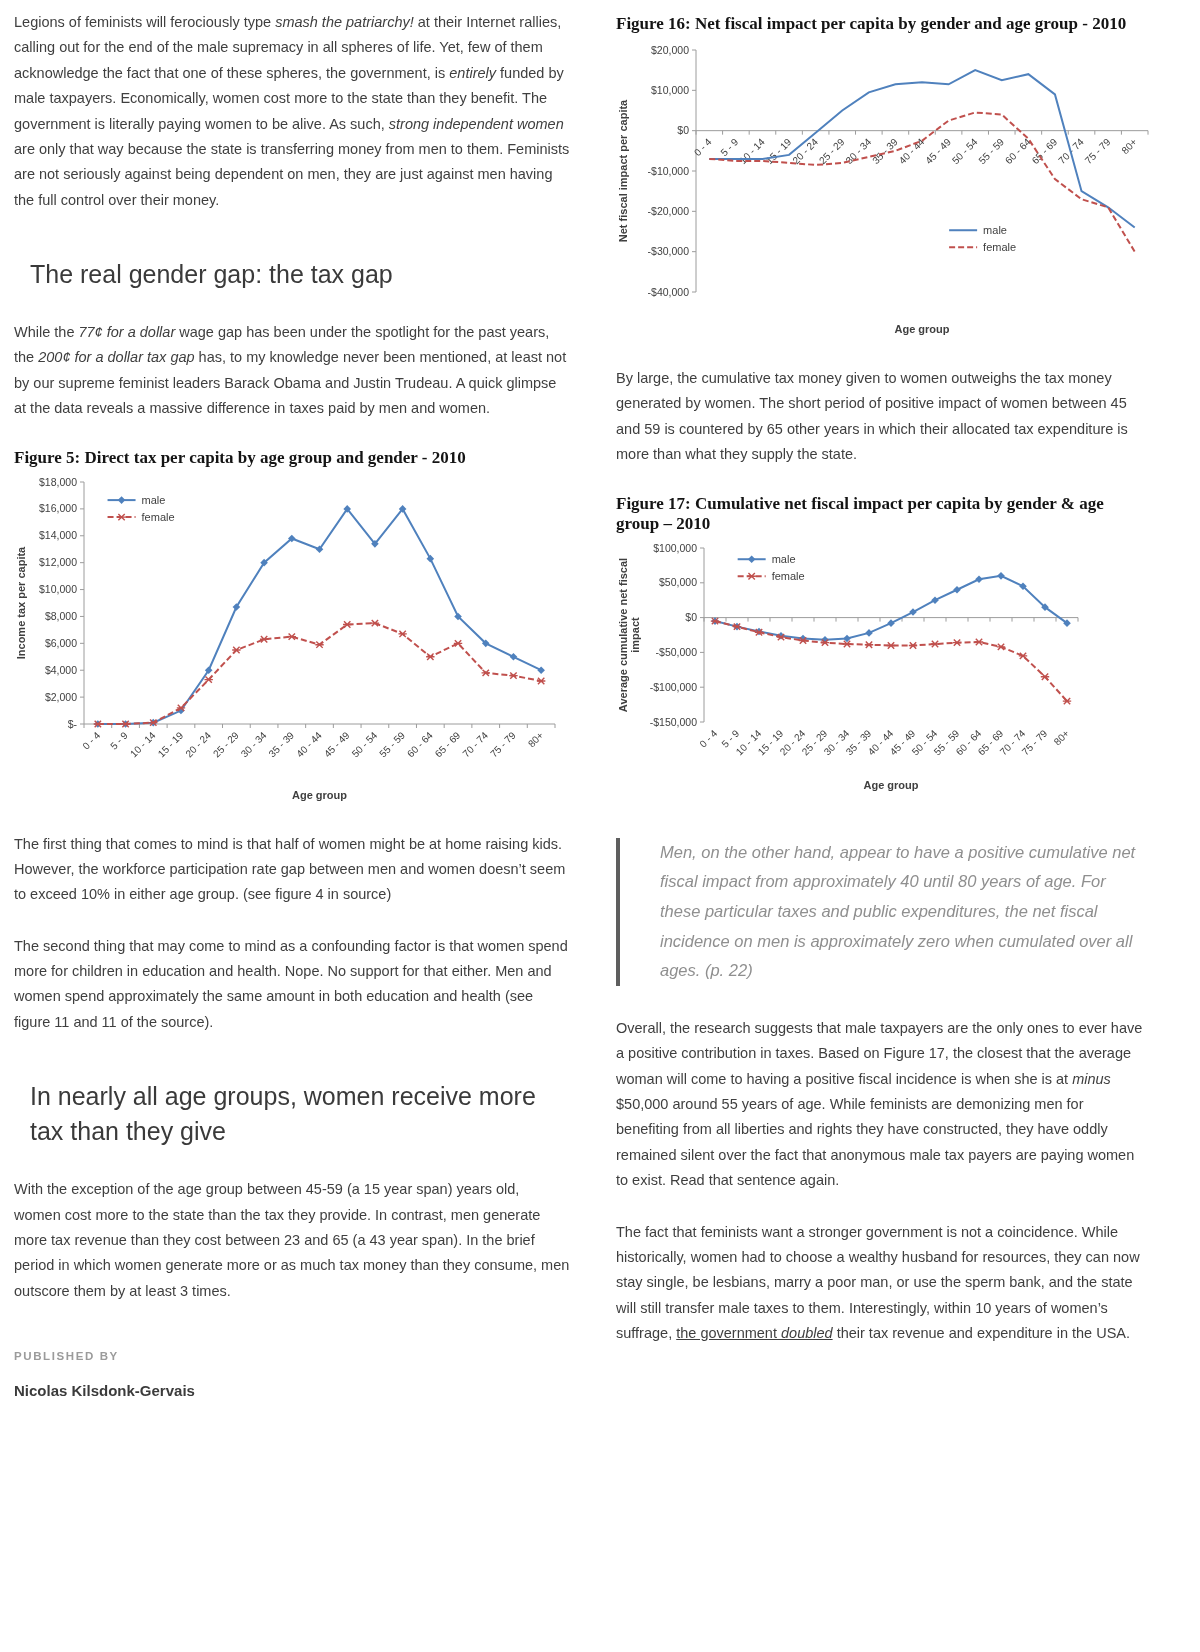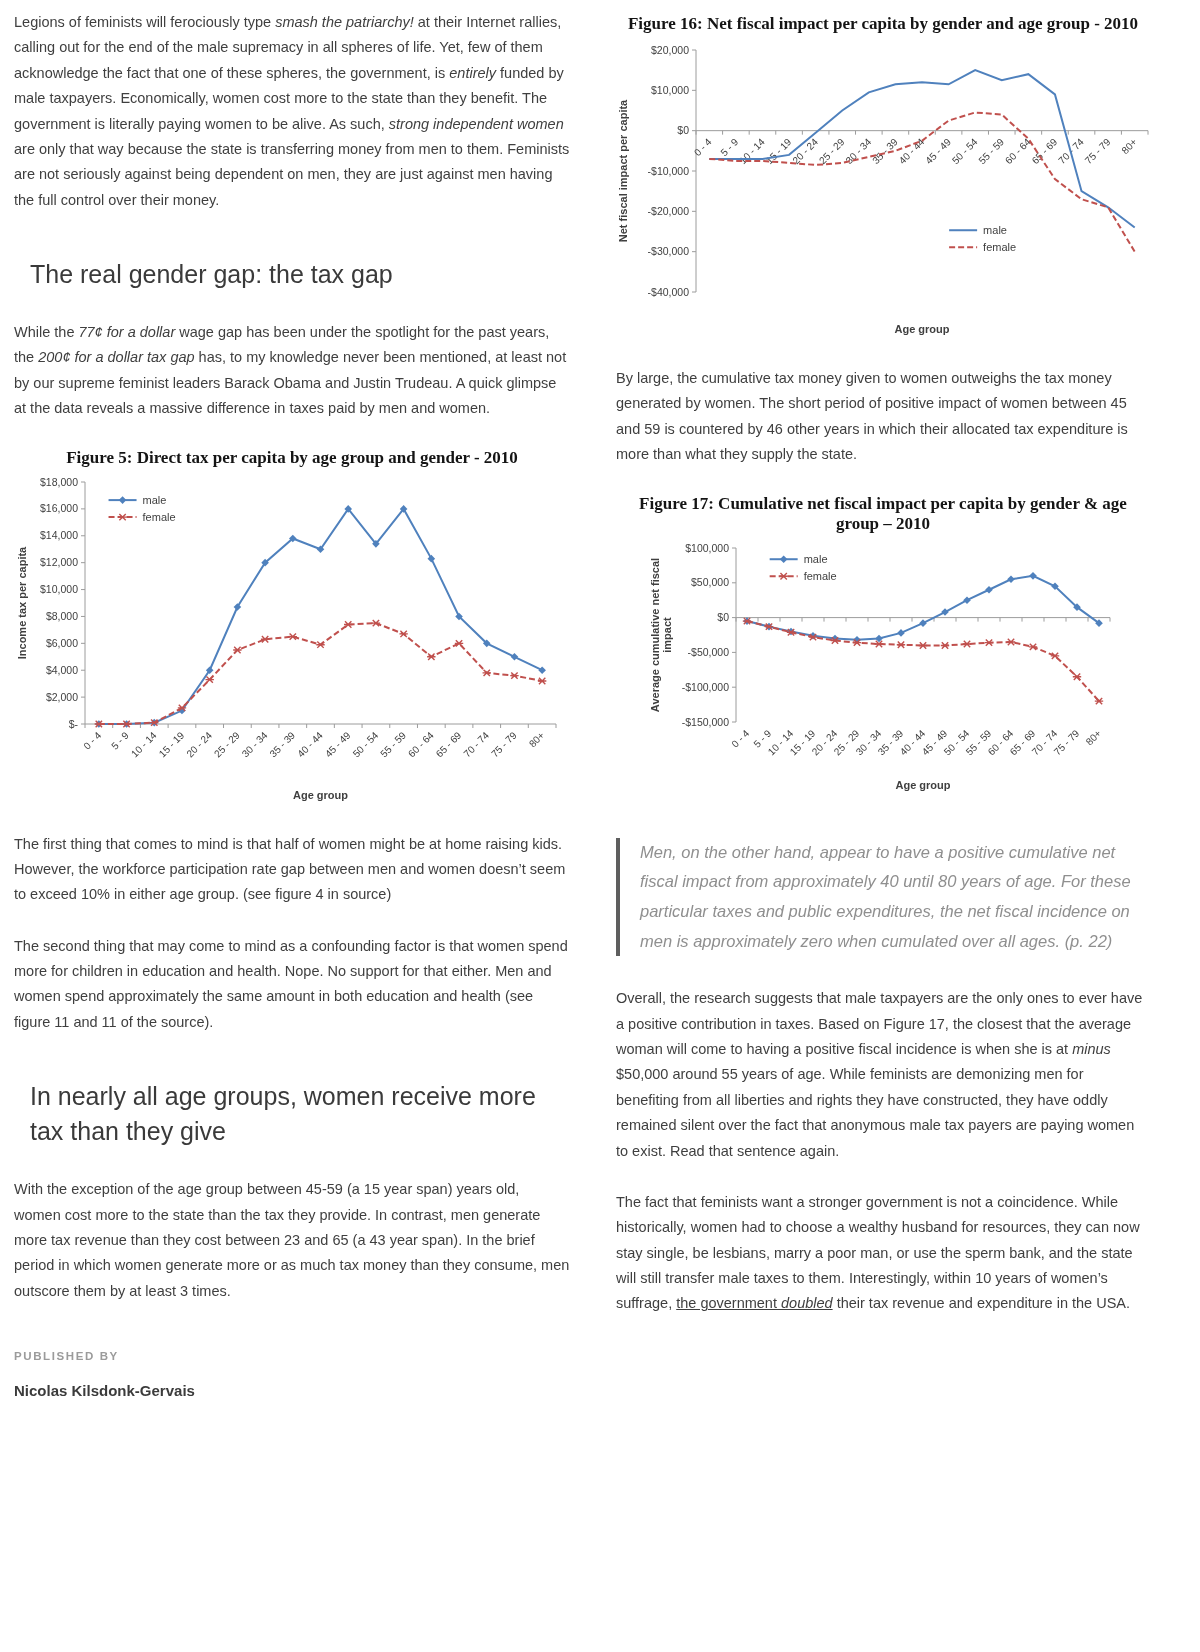--- a/index.html
+++ b/index.html
@@ -5,24 +5,24 @@
   *{margin:0;padding:0;box-sizing:border-box}
   html,body{background:#fff}
   body{width:1200px;font-family:"Liberation Sans",sans-serif;color:#3d3d3d}
   .page{width:1200px;padding:10px 14px 18px}
   h1.headline{font-size:82px;font-weight:700;letter-spacing:-3px;line-height:1.08;color:#3c3c3c;margin:4px 0 30px;max-width:1110px}
   .cols{display:grid;grid-template-columns:556px 534px;column-gap:46px;align-items:start}
   p.body{font-size:14.5px;line-height:1.75;margin:0 0 26px;color:#3f3f3f}
   p.body em{font-style:italic}
   a.textlink{color:#3f3f3f;text-decoration:underline;cursor:pointer}
   h2.section{font-size:25px;font-weight:400;color:#3a3a3a;line-height:1.4;margin:44px 16px 28px}
-  figure.fig{margin:4px 0 24px;text-align:center}
+  figure.fig{margin:4px 0 24px;text-align:left}
   figcaption{font-family:"Liberation Serif",serif;font-weight:700;font-size:17px;color:#141414;margin-bottom:4px}
   svg.chart{display:inline-block;font-family:"Liberation Sans",sans-serif}
-  blockquote.pull{border-left:4px solid #5e5e5e;padding-left:20px;margin:40px 0 30px;font-style:italic;color:#8f8f8f;font-size:16.5px;line-height:1.8}
+  blockquote.pull{border-left:4px solid #5e5e5e;padding-left:40px;margin:40px 0 30px;font-style:italic;color:#8f8f8f;font-size:16.5px;line-height:1.8}
   .pub-label{font-size:11.5px;letter-spacing:1.6px;color:#9b9b9b;font-weight:700;margin-top:46px}
   .author{font-size:15px;font-weight:700;margin-top:20px;color:#3b3b3b}
 </style>
 </head>
 <body>
 
 <div class="page">
 
 
   <div class="cols">
@@ -217,21 +217,21 @@
             <line x1="333.12" x2="361.12" y1="192.23999999999998" y2="192.23999999999998" stroke="#4F81BD" stroke-width="2"></line>
             <text x="367.12" y="195.73999999999998" font-size="11" fill="#3f3f3f">male</text>
             <line x1="333.12" x2="361.12" y1="209.23999999999998" y2="209.23999999999998" stroke="#C0504D" stroke-width="2" stroke-dasharray="6,3"></line>
             <text x="367.12" y="212.73999999999998" font-size="11" fill="#3f3f3f">female</text>
             <text text-anchor="middle" font-size="11" font-weight="bold" fill="#3f3f3f" transform="translate(11,133) rotate(-90)">Net fiscal impact per capita</text>
             <text x="306" y="295" text-anchor="middle" font-size="11" font-weight="bold" fill="#3f3f3f">Age group</text>
           </svg>
       </figure>
 
 
-      <p class="body">By large, the cumulative tax money given to women outweighs the tax money generated by women. The short period of positive impact of women between 45 and 59 is countered by 46 other years in which their allocated tax expenditure is more than what they supply the state.</p>
+      <p class="body">By large, the cumulative tax money given to women outweighs the tax money generated by women. The short period of positive impact of women between 45 and 59 is countered by 65 other years in which their allocated tax expenditure is more than what they supply the state.</p>
 
       <figure class="fig">
         <figcaption>Figure 17: Cumulative net fiscal impact per capita by gender &amp; age group – 2010</figcaption>
         <svg class="chart" role="img" width="470" height="256" viewBox="0 0 470 256">
             <text x="81" y="13.5" text-anchor="end" font-size="10.5" fill="#3f3f3f">$100,000</text>
             <line x1="84" x2="88" y1="10" y2="10" stroke="#9c9c9c"></line>
             <text x="81" y="48.3" text-anchor="end" font-size="10.5" fill="#3f3f3f">$50,000</text>
             <line x1="84" x2="88" y1="44.8" y2="44.8" stroke="#9c9c9c"></line>
             <text x="81" y="83.1" text-anchor="end" font-size="10.5" fill="#3f3f3f">$0</text>
             <line x1="84" x2="88" y1="79.6" y2="79.6" stroke="#9c9c9c"></line>

